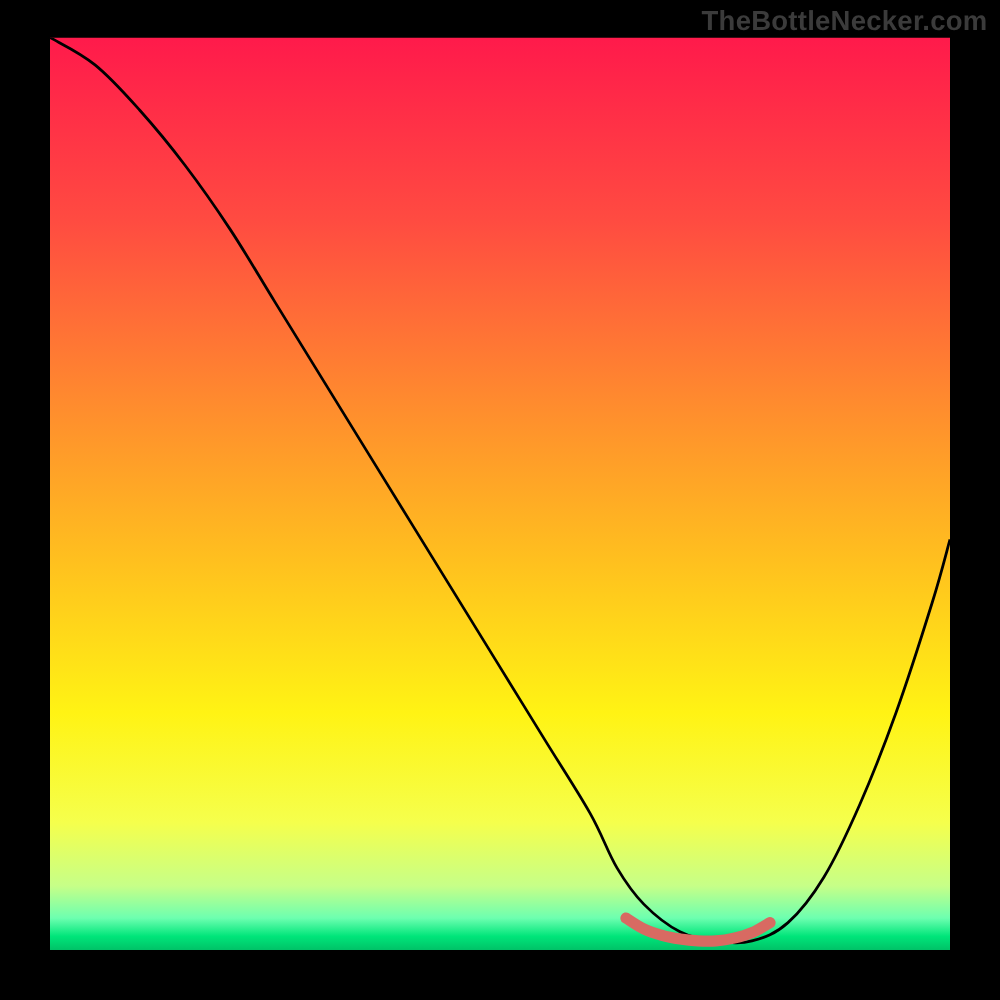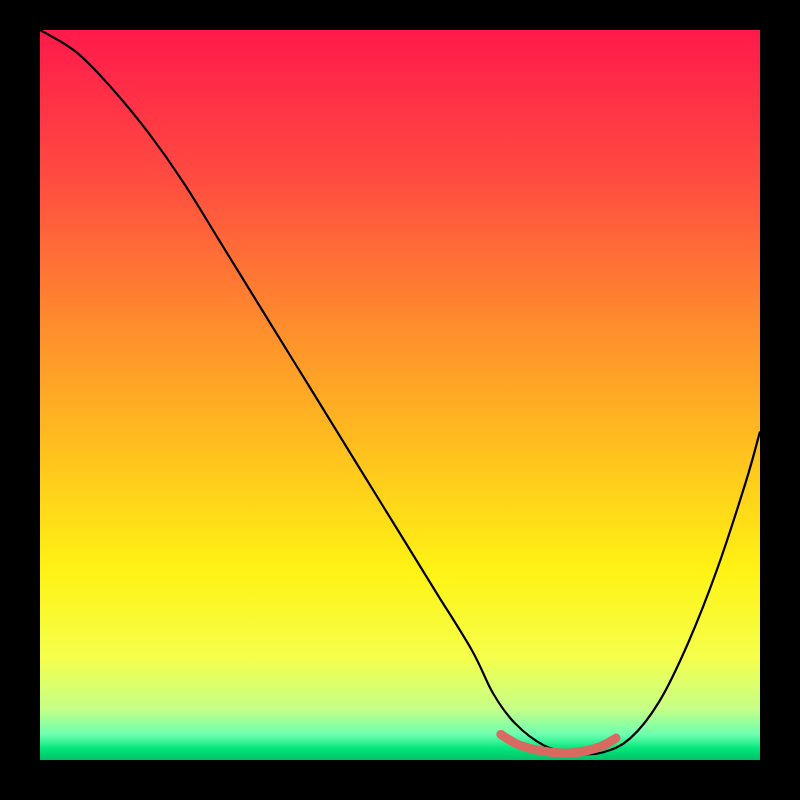--- a/index.html
+++ b/index.html
@@ -37,20 +37,21 @@
   .plot svg {
     display: block;
     width: 100%;
     height: 100%;
   }
 </style>
 </head>
 <body>
 
 <div class="frame">
+  <div class="watermark">TheBottleNecker.com</div>
 
   <div class="plot">
     <svg viewBox="0 0 720 730" preserveAspectRatio="none">
       <defs>
         <linearGradient id="bg-grad" x1="0" y1="0" x2="0" y2="1">
             <stop offset="0%" stop-color="#ff1a4b"></stop>
             <stop offset="20%" stop-color="#ff4b41"></stop>
             <stop offset="40%" stop-color="#ff8b2e"></stop>
             <stop offset="57.99999999999999%" stop-color="#ffc21e"></stop>
             <stop offset="74%" stop-color="#fff314"></stop>

